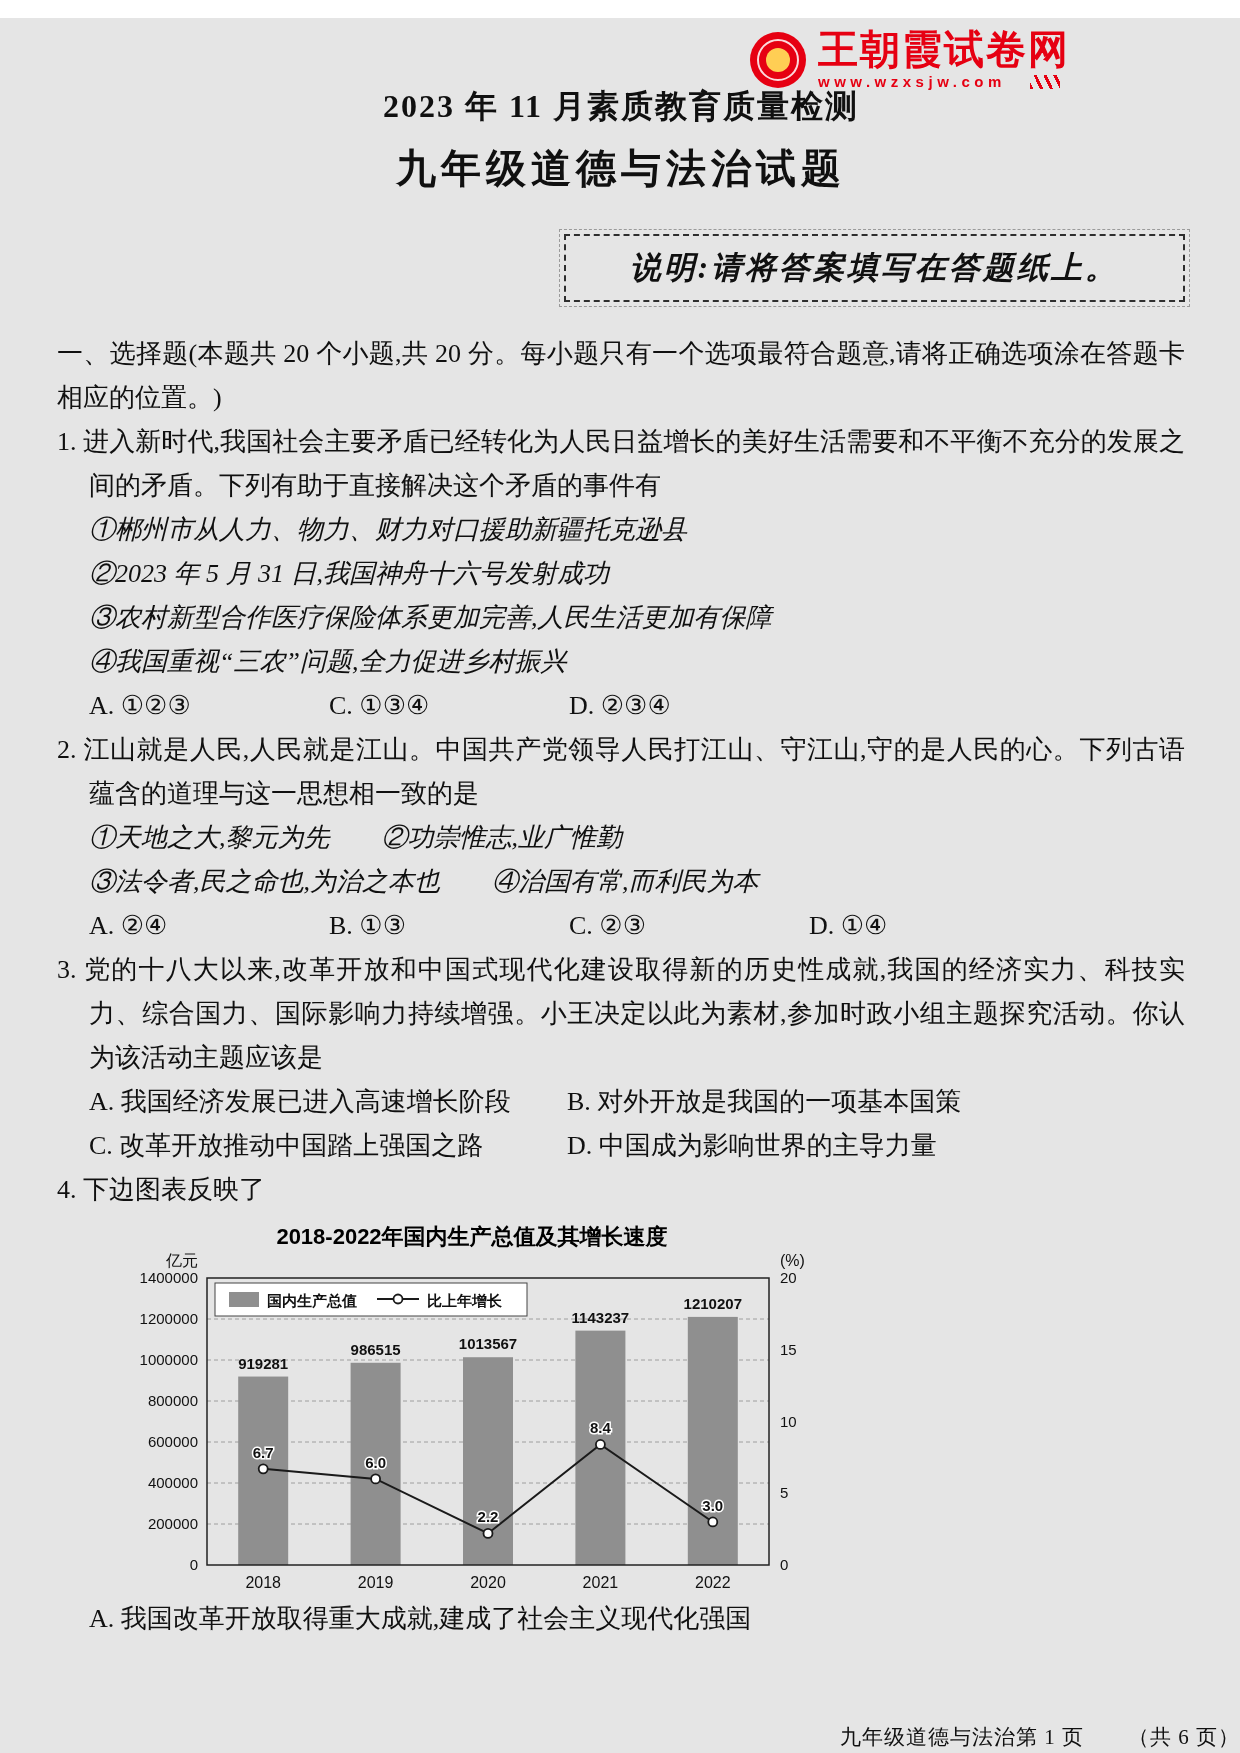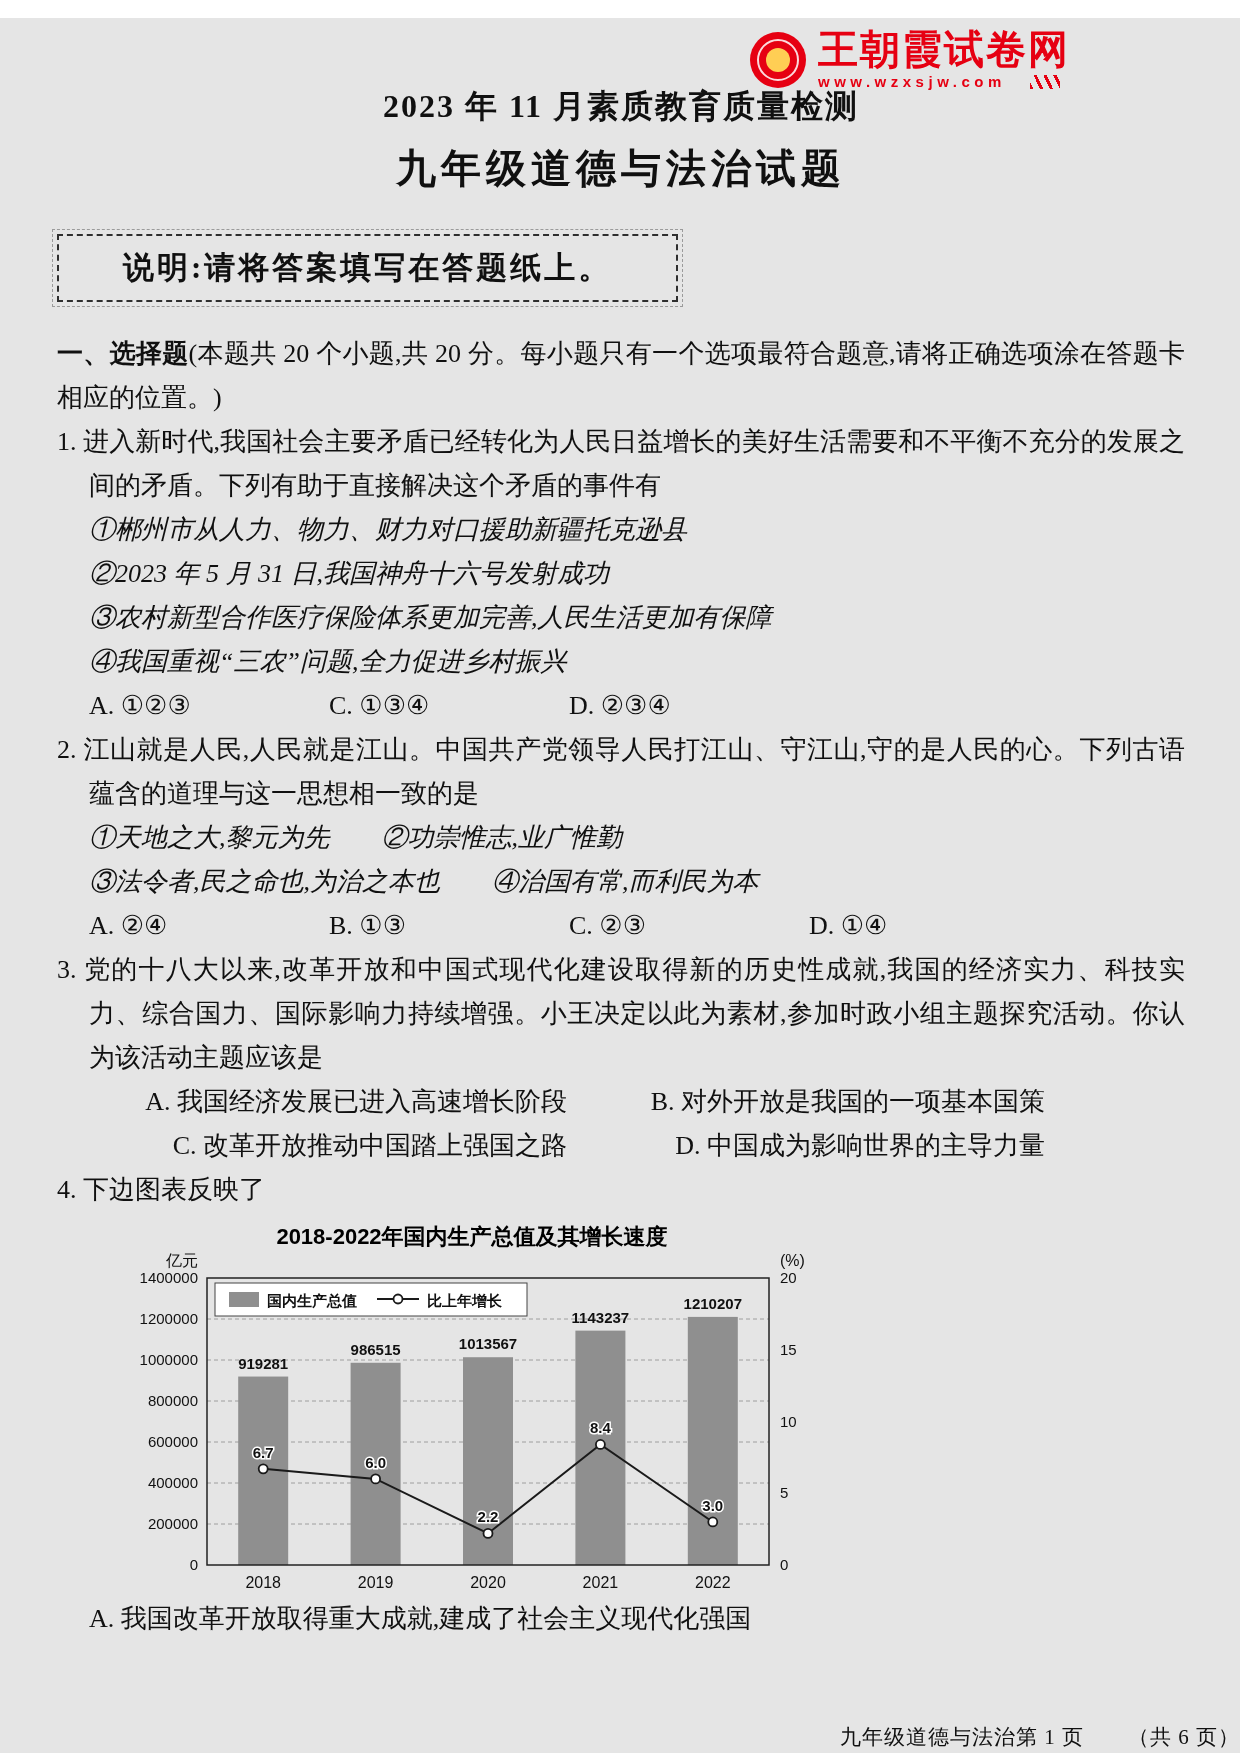--- a/index.html
+++ b/index.html
@@ -18,32 +18,32 @@
   .seal{width:56px;height:56px;border-radius:50%;background:var(--accent,#e60012);position:relative;flex:none;}
   .seal::before{content:"";position:absolute;inset:16px;border-radius:50%;background:#ffce54;}
   .seal::after{content:"";position:absolute;inset:7px;border:2px solid #fff;border-radius:50%;opacity:.85;}
   .brand{font-family:"Liberation Sans","DejaVu Sans",sans-serif;font-weight:bold;font-size:40px;line-height:1.05;color:var(--accent,#e60012);letter-spacing:2px;}
   .url-row{display:flex;align-items:center;gap:24px;margin-top:3px;}
   .url{font-family:"Liberation Sans","DejaVu Sans",sans-serif;font-size:15px;font-weight:bold;letter-spacing:4.5px;color:var(--accent,#e60012);line-height:18px;}
   .deco{width:30px;height:14px;background:repeating-linear-gradient(65deg,var(--accent,#e60012) 0 3px,transparent 3px 9px);}
   
   .subtitle{margin-top:54px;text-align:center;font-size:32px;font-weight:bold;letter-spacing:2px;line-height:1.3;}
   .title{margin:16px 0 0;text-align:center;font-size:40px;font-weight:bold;letter-spacing:5px;line-height:1.25;}
-  .notice-wrap{display:flex;justify-content:flex-start;margin-top:40px;}
+  .notice-wrap{display:flex;justify-content:flex-end;margin-top:40px;font-style:italic;}
   .notice{border:2.5px dashed #2e2e2e;outline:1px dashed #9a9a9a;outline-offset:4px;padding:12px 64px;font-size:31px;font-weight:bold;letter-spacing:3px;line-height:1.3;}
   
   .section-heading{margin:30px 0 0;text-align:justify;}
-  .section-heading .lbl{font-weight:bold;}
+  .section-heading .lbl{font-weight:normal;}
   .question{margin:0;}
   .stem{margin:0;text-align:justify;padding-left:32px;text-indent:-32px;}
   .item{margin:0;padding-left:32px;font-style:italic;}
   .options{display:flex;flex-wrap:wrap;padding-left:32px;}
   .cols4 .opt{width:240px;}
   .cols4 .opt:last-child{width:auto;}
-  .cols2 .opt{width:478px;text-align:right;}
+  .cols2 .opt{width:478px;}
   .opt-full{width:auto;}
   
   .chart-wrap{margin:10px 0 0 50px;width:730px;}
   .chart-title{text-align:center;font-family:"Liberation Sans","DejaVu Sans",sans-serif;font-weight:bold;font-size:22px;line-height:30px;color:#000;}
   #chart-svg{display:block;}
   
   .footer{position:absolute;left:0;right:0;bottom:12px;text-align:right;font-size:21px;letter-spacing:1px;}
 </style>
 </head>
 <body>

